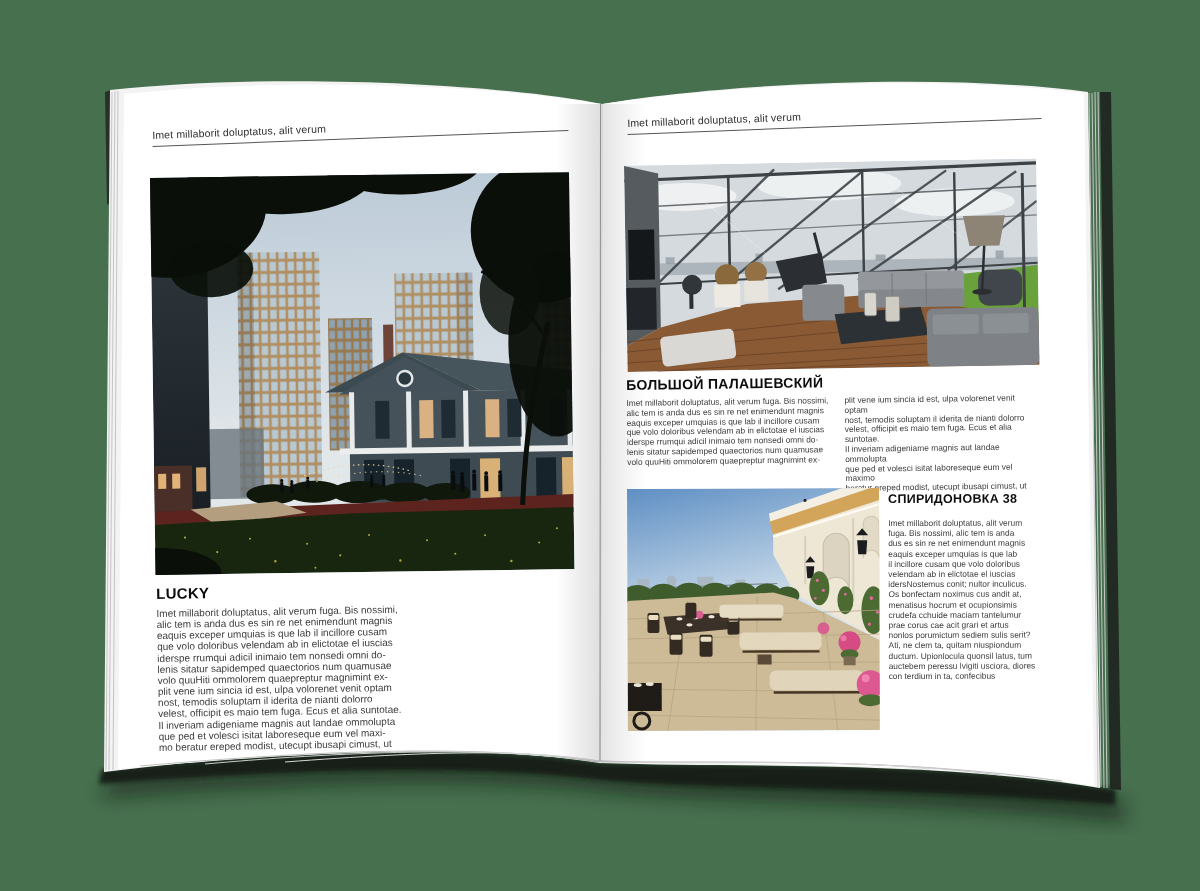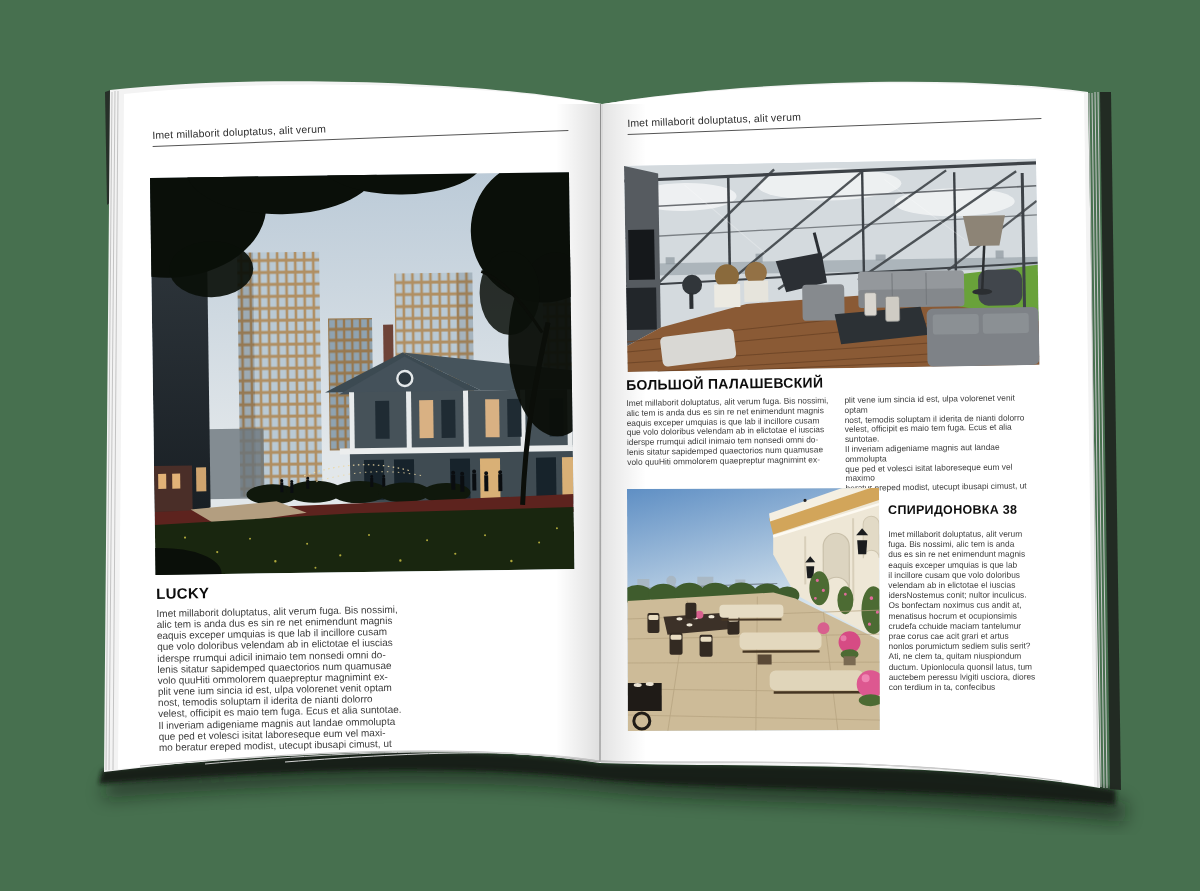--- a/index.html
+++ b/index.html
@@ -17,21 +17,21 @@
   .bodytext{color:#3c3c3c;white-space:pre-line;}
   .body-left{width:276px;font-size:10px;line-height:11.15px;}
   .cols{display:flex;gap:12px;}
   .cols p{margin:0;font-size:8.4px;line-height:9.8px;}
   .col1{width:206px;}
   .col2{width:186px;}
   .body-s2{width:150px;font-size:8.4px;line-height:10.2px;}
   .photo{overflow:hidden;background:#cfd8df;}
   .photo svg{width:100%;height:100%;}
   .sec2{display:flex;}
-  .sec2 .aside{margin-left:9px;margin-top:11px;}
+  .sec2 .aside{margin-left:9px;}
   .sec2 .aside h2{margin:4px 0 12px 0;}
   p{margin:0;}
 </style>
 </head>
 <body>
 
 <div class="scene">
 
   <svg class="abs" style="left:0;top:0" width="1200" height="891" viewBox="0 0 1200 891">
     <defs>

